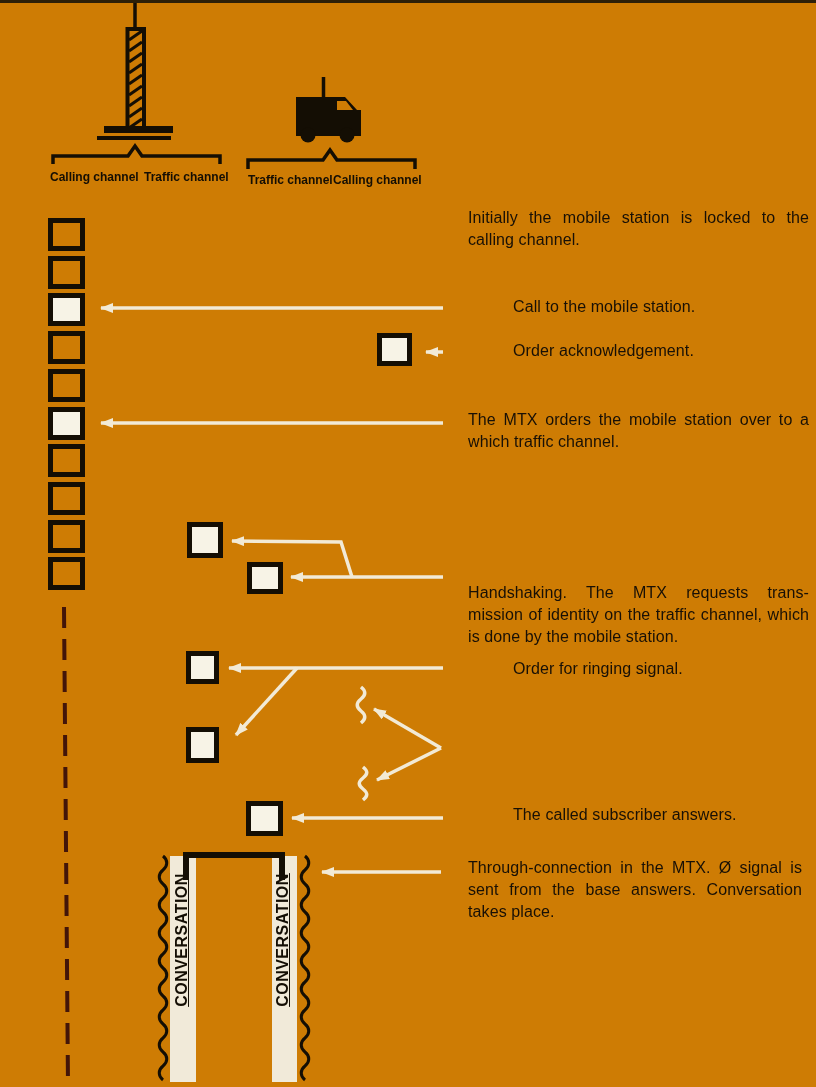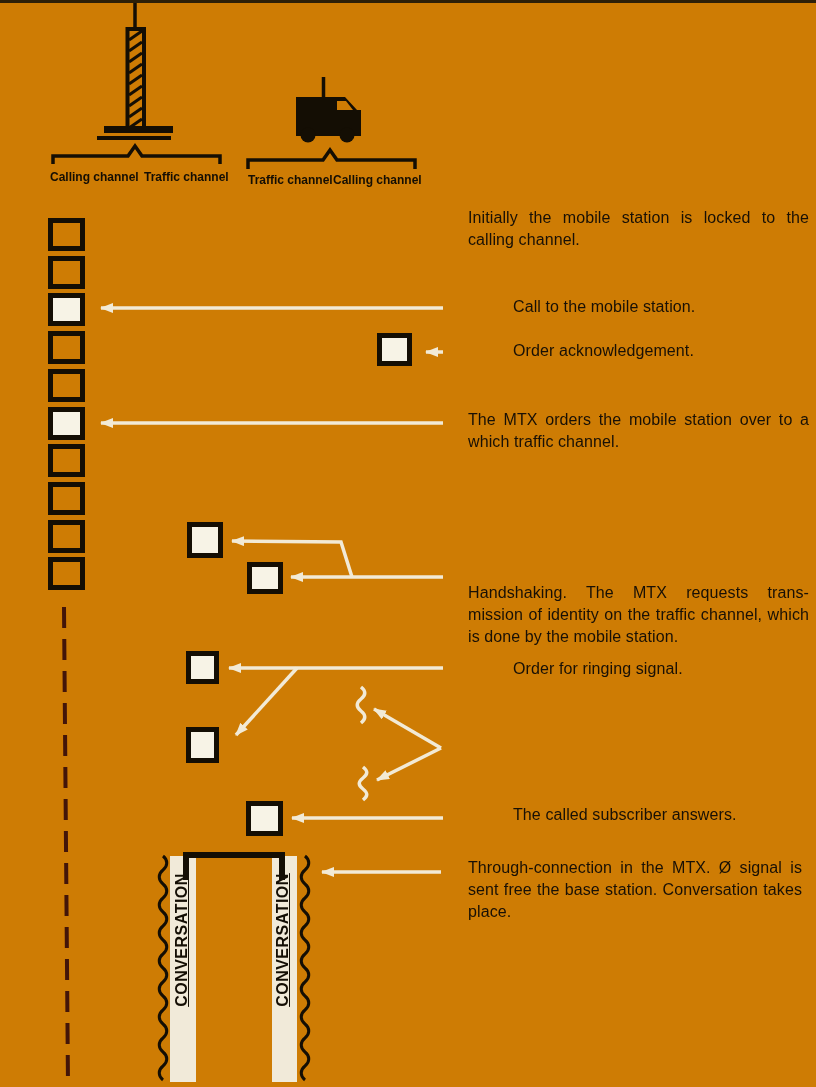--- a/index.html
+++ b/index.html
@@ -117,21 +117,21 @@
   <div class="sig-square" style="left:186px; top:727px; width:33px; height:36px;"></div>
   <div class="sig-square" style="left:246px; top:801px; width:37px; height:35px;"></div>
 
   <div class="annotation" style="top:207px;">Initially the mobile station is locked to the calling channel.</div>
   <div class="annotation single" style="top:296px;">Call to the mobile station.</div>
   <div class="annotation single" style="top:340px;">Order acknowledgement.</div>
   <div class="annotation" style="top:409px;">The MTX orders the mobile station over to a which traffic channel.</div>
   <div class="annotation" style="top:560px;margin-top:22px;">Handshaking. The MTX requests trans- mission of identity on the traffic channel, which is done by the mobile station.</div>
   <div class="annotation single" style="top:658px;">Order for ringing signal.</div>
   <div class="annotation single" style="top:804px;">The called subscriber answers.</div>
-  <div class="annotation" style="top:857px; width:334px;">Through-connection in the MTX. Ø signal is sent free the base station. Conversation takes place.</div>
+  <div class="annotation" style="top:857px; width:334px;">Through-connection in the MTX. Ø signal is sent from the base answers. Conversation takes place.</div>
 
   <div class="conv-bar" style="left:170px; top:856px; width:26px; height:226px;">
     <span class="conv-label" style="left:-57px; top:74px;">CONVERSATION</span>
   </div>
   <div class="conv-bar" style="left:272px; top:856px; width:25px; height:226px;">
     <span class="conv-label" style="left:-58px; top:74px;">CONVERSATION</span>
   </div>
   <div class="bracket-h"></div>
   <div class="bracket-tick" style="left:183px;"></div>
   <div class="bracket-tick" style="left:279px;"></div>

